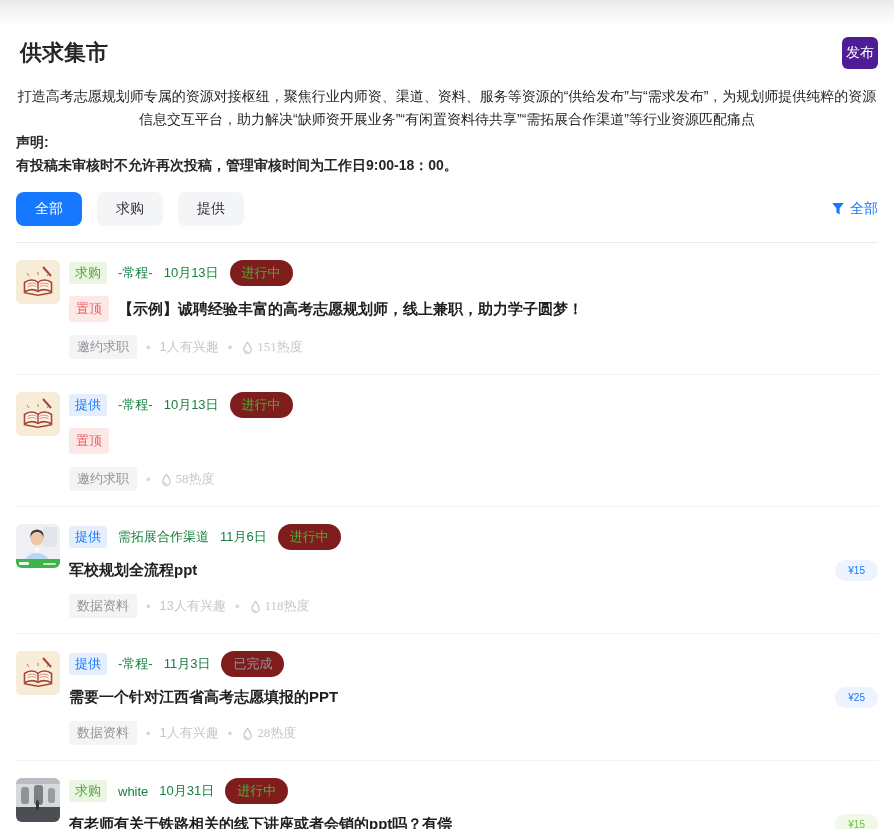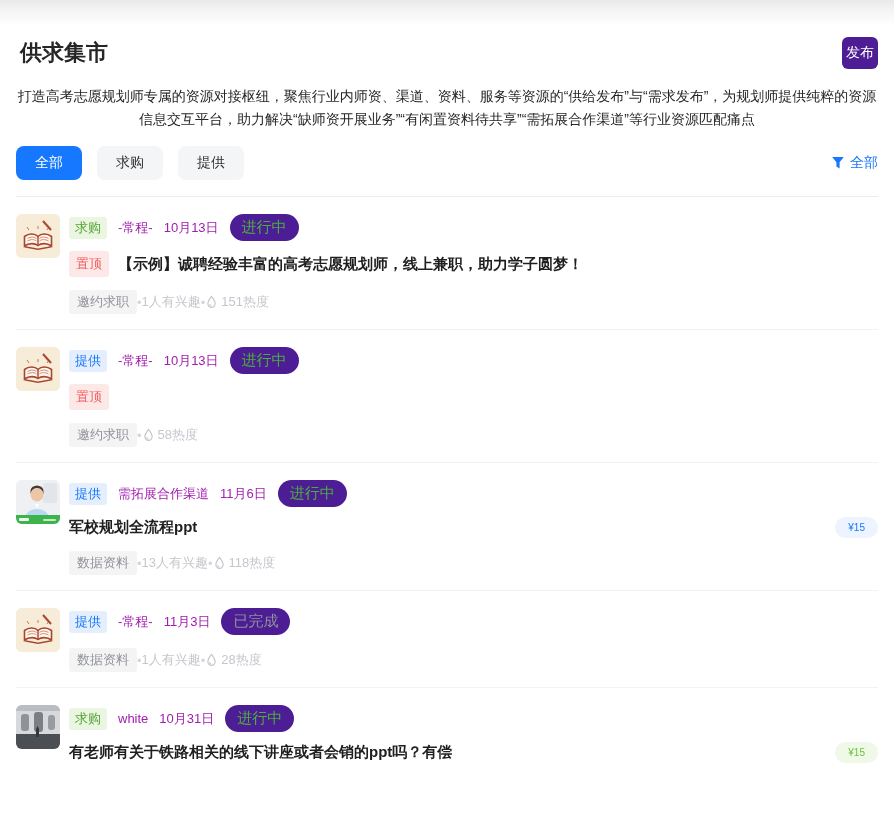--- a/index.html
+++ b/index.html
@@ -34,51 +34,53 @@
   .avatar svg { display:none; width:44px; height:44px; }
   .avatar[data-avatar="book"] .av-book { display:block; }
   .avatar[data-avatar="teacher"] .av-teacher { display:block; }
   .avatar[data-avatar="photo"] .av-photo { display:block; }
 
   .content { flex:1; min-width:0; }
   .meta { display:flex; align-items:center; gap:11px; font-size:13px; }
   .type-badge { padding:2px 6px; border-radius:3px; font-size:13px; flex:none; }
   .type-badge.buy { color:#55a532; background:#eaf6e2; }
   .type-badge.supply { color:#1677ff; background:#e4eefc; }
-  .author, .date { color:#a21caf; }
-  .status { padding:4px 12px; border-radius:999px; background:#4c1d95; font-size:15px; flex:none; }
+  .author, .date { color:#15803d; }
+  .status { padding:4px 12px; border-radius:999px; background:#7f1d1d; font-size:13px; flex:none; }
   .status.ongoing { color:#4cae3a; }
   .status.done { color:#909399; }
 
   .title-row { display:flex; align-items:center; margin-top:10px; gap:9px; }
   .pin-badge { color:#f15b5b; background:#fde8e8; padding:4px 7px; border-radius:3px; font-size:13px; flex:none; }
   .title { font-size:15px; font-weight:600; color:#1f1f1f; white-space:nowrap; overflow:hidden; text-overflow:ellipsis; cursor:pointer; }
   .price { margin-left:auto; flex:none; font-size:10px; padding:5px 13px; border-radius:999px; }
   .price.blue { color:#1677ff; background:#edf4ff; }
   .price.green { color:#67c23a; background:#f0f9e8; }
 
-  .foot { display:flex; align-items:center; margin-top:13px; font-size:13px; color:#c4c7cc; }
+  .foot { display:flex; align-items:center; margin-top:13px; font-size:13px; color:#c4c7cc; gap:9px; }
   .cat-tag { background:#f4f4f5; color:#909399; padding:3px 8px; border-radius:3px; flex:none; }
   .dot { color:#d3d6da; }
-  .heat-wrap { display:flex; align-items:center; gap:3px; }
+  .heat-wrap { display:flex; align-items:flex-end; gap:3px;font-family:Liberation Serif, serif; }
   .heat-wrap svg { width:13px; height:15px; }
 </style>
 </head>
 <body>
 
 <div class="top-fade"></div>
 
 <div class="container">
 
   <div class="page-header">
     <h1 class="page-title">供求集市</h1>
     <button class="publish-btn">发布</button>
   </div>
 
   <p class="desc">打造高考志愿规划师专属的资源对接枢纽，聚焦行业内师资、渠道、资料、服务等资源的“供给发布”与“需求发布”，为规划师提供纯粹的资源信息交互平台，助力解决“缺师资开展业务”“有闲置资料待共享”“需拓展合作渠道”等行业资源匹配痛点</p>
+  <p class="statement-label">声明:</p>
+  <p class="statement-text">有投稿未审核时不允许再次投稿，管理审核时间为工作日9:00-18：00。</p>
 
   <div class="tabs-row">
     <div class="tabs">
         <button class="tab active">全部</button>
         <button class="tab">求购</button>
         <button class="tab">提供</button>
       </div>
     <div class="filter-link">
       <svg viewBox="0 0 14 14">
         <path d="M1.2 1 h11.6 L8.6 6.3 V12.5 L5.4 10.4 V6.3 Z" fill="#1677ff"></path>
@@ -251,20 +253,25 @@
       </svg>
 
     </div>
     <div class="content">
       <div class="meta">
         <span class="type-badge supply">提供</span>
         <span class="author">-常程-</span>
         <span class="date">11月3日</span>
         <span class="status done">已完成</span>
       </div>
+      <div class="title-row">
+
+        <span class="title">需要一个针对江西省高考志愿填报的PPT</span>
+        <span class="price blue">¥25</span>
+      </div>
       <div class="foot">
         <span class="cat-tag">数据资料</span>
         <span class="dot">•</span>
         <span class="interest">1人有兴趣</span>
         <span class="dot">•</span>
         <span class="heat-wrap">
           <svg viewBox="0 0 14 16">
             <path d="M7 1.5 C4.9 4.3 3.1 6.4 3.1 9.2 a3.9 4.1 0 0 0 7.8 0 C10.9 6.4 9.1 4.3 7 1.5 Z" fill="none" stroke="#c4c7cc" stroke-width="1.3"></path>
             <path d="M5 9.6 a2 2.2 0 0 0 2 2.2" fill="none" stroke="#c4c7cc" stroke-width="1.1"></path>
           </svg>

